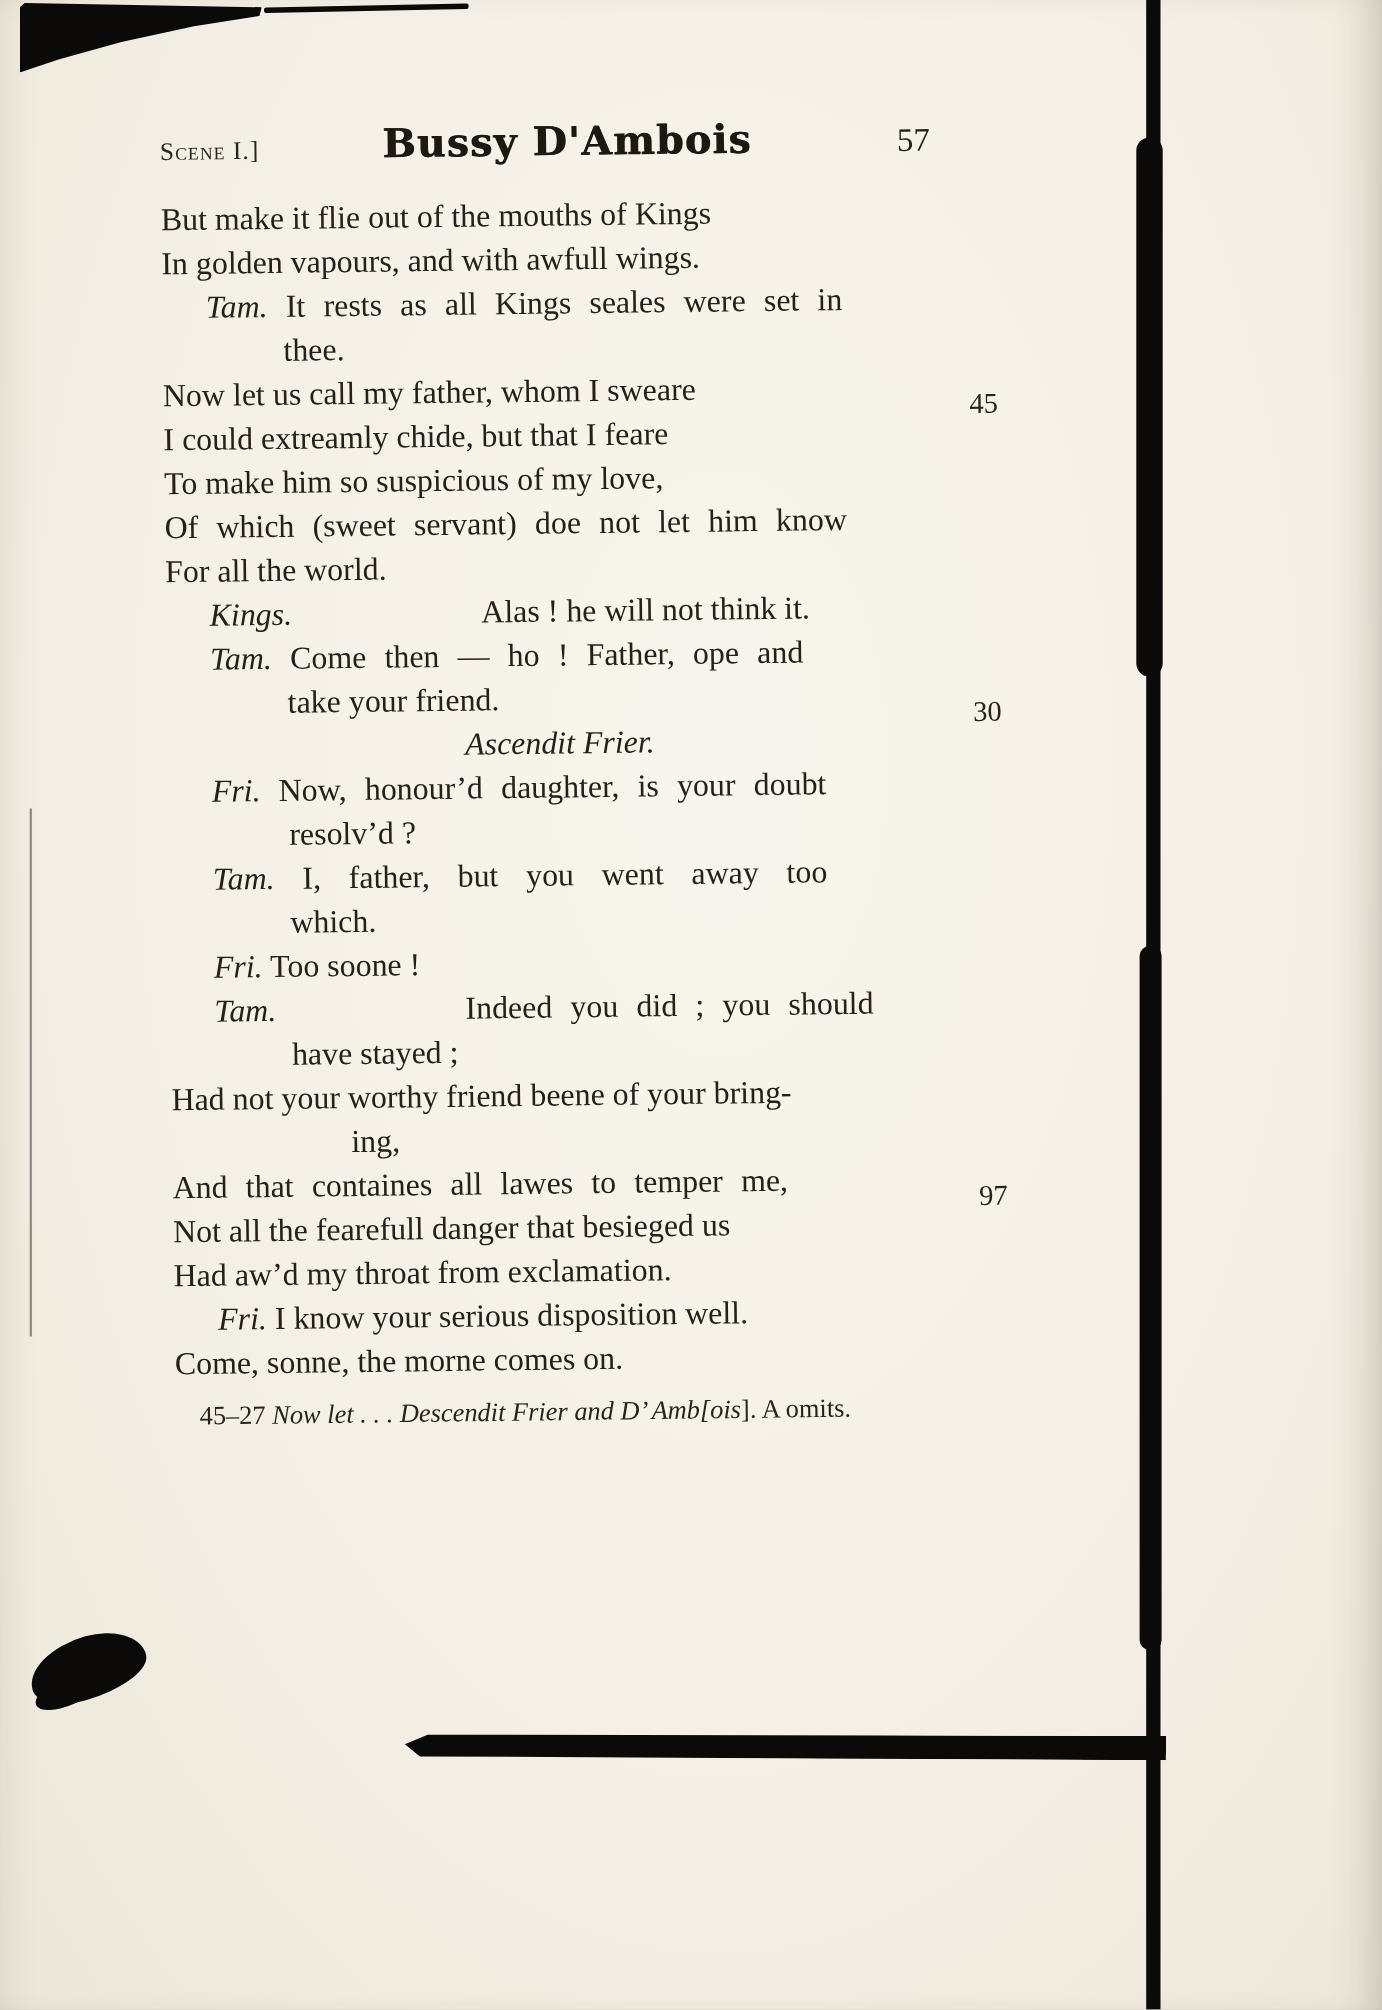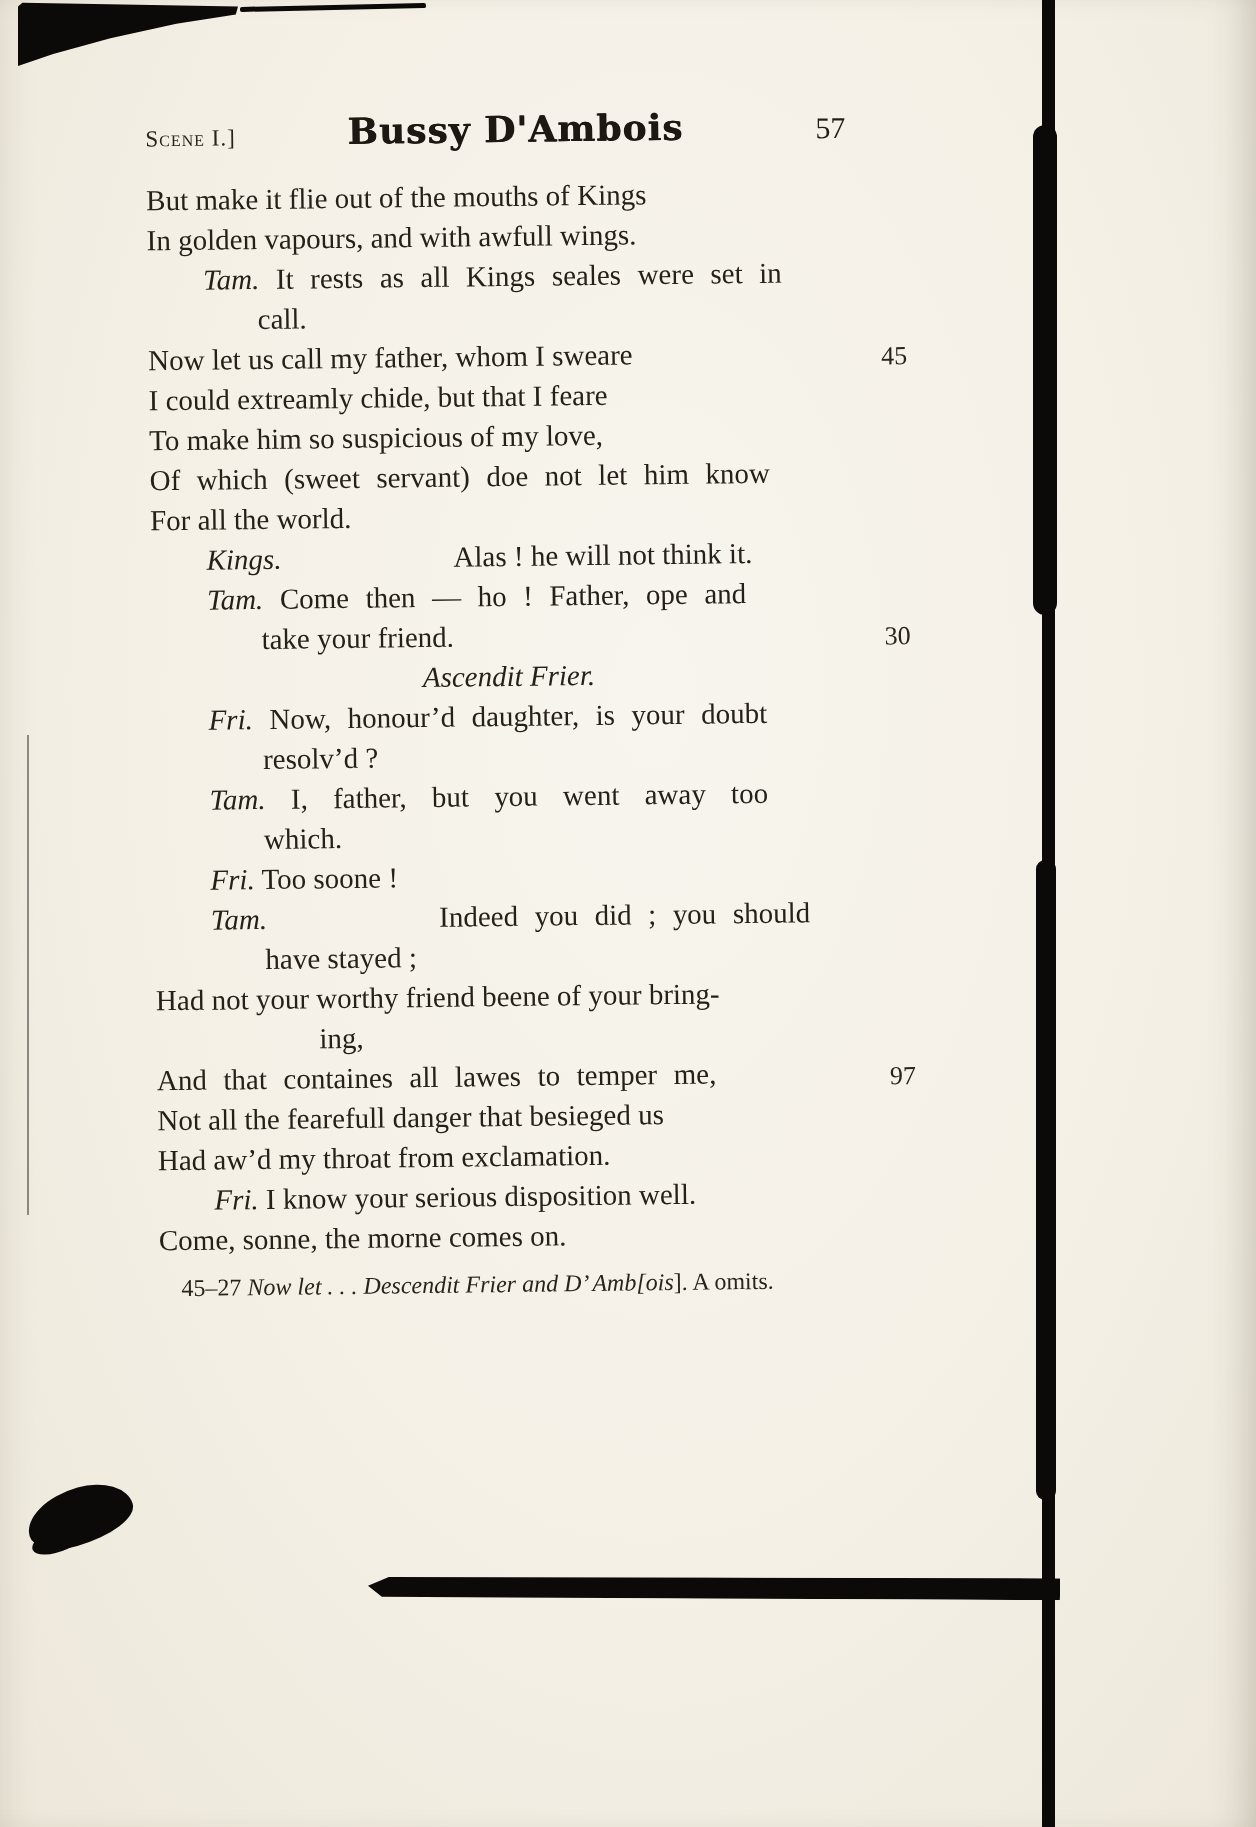--- a/index.html
+++ b/index.html
@@ -104,29 +104,29 @@
     position: relative;
     font-size: 29px;
     line-height: 40px;
   }
   .line { position: relative; white-space: nowrap; }
   .line.flush  { padding-left: 0; }
   .line.speech { padding-left: 40px; }
   .line.turn   { padding-left: 110px; }
   .line.turn2  { padding-left: 163px; }
   .line.center { text-align: center; padding-left: 0; }
-  .line .speaker { font-style: italic; margin-left: 16px; }
+  .line .speaker { font-style: italic; }
   .line .gap { display: inline-block; width: 172px; }
   .line.italic .t { font-style: italic; }
   .line.spread { word-spacing: 0.32em; }
   .line.spread2 { word-spacing: 0.62em; }
   .lineno {
     position: absolute;
     left: 733px;
-    top: 5px;
+    top: 16px;
     font-size: 26px;
     color: #2a231b;
   }
 
   .footnote {
     margin-top: 12px;
     padding-left: 22px;
     font-size: 24px;
     line-height: 32px;
     color: #2a231b;
@@ -153,21 +153,21 @@
     <div class="header-row">
       <span class="scene-label">Scene I.]</span>
       <span class="running-title">Bussy D'Ambois</span>
       <span class="page-number">57</span>
     </div>
 
     <div class="text-body">
         <div class="line flush"><span class="t">But make it flie out of the mouths of Kings</span></div>
         <div class="line flush"><span class="t">In golden vapours, and with awfull wings.</span></div>
         <div class="line speech spread"><span class="speaker">Tam.</span><span class="t"> It rests as all Kings seales were set in</span></div>
-        <div class="line turn"><span class="t">call.</span></div>
+        <div class="line turn"><span class="t">thee.</span></div>
         <div class="line flush"><span class="t">Now let us call my father, whom I sweare</span><span class="lineno">45</span></div>
         <div class="line flush"><span class="t">I could extreamly chide, but that I feare</span></div>
         <div class="line flush"><span class="t">To make him so suspicious of my love,</span></div>
         <div class="line flush spread"><span class="t">Of which (sweet servant) doe not let him know</span></div>
         <div class="line flush"><span class="t">For all the world.</span></div>
         <div class="line speech"><span class="speaker">Kings.</span><span class="gap"></span><span class="t">Alas ! he will not think it.</span></div>
         <div class="line speech spread"><span class="speaker">Tam.</span><span class="t"> Come then — ho !  Father, ope and</span></div>
         <div class="line turn"><span class="t">take your friend.</span><span class="lineno">30</span></div>
         <div class="line center italic"><span class="t">Ascendit Frier.</span></div>
         <div class="line speech spread"><span class="speaker">Fri.</span><span class="t"> Now, honour’d daughter, is your doubt</span></div>

